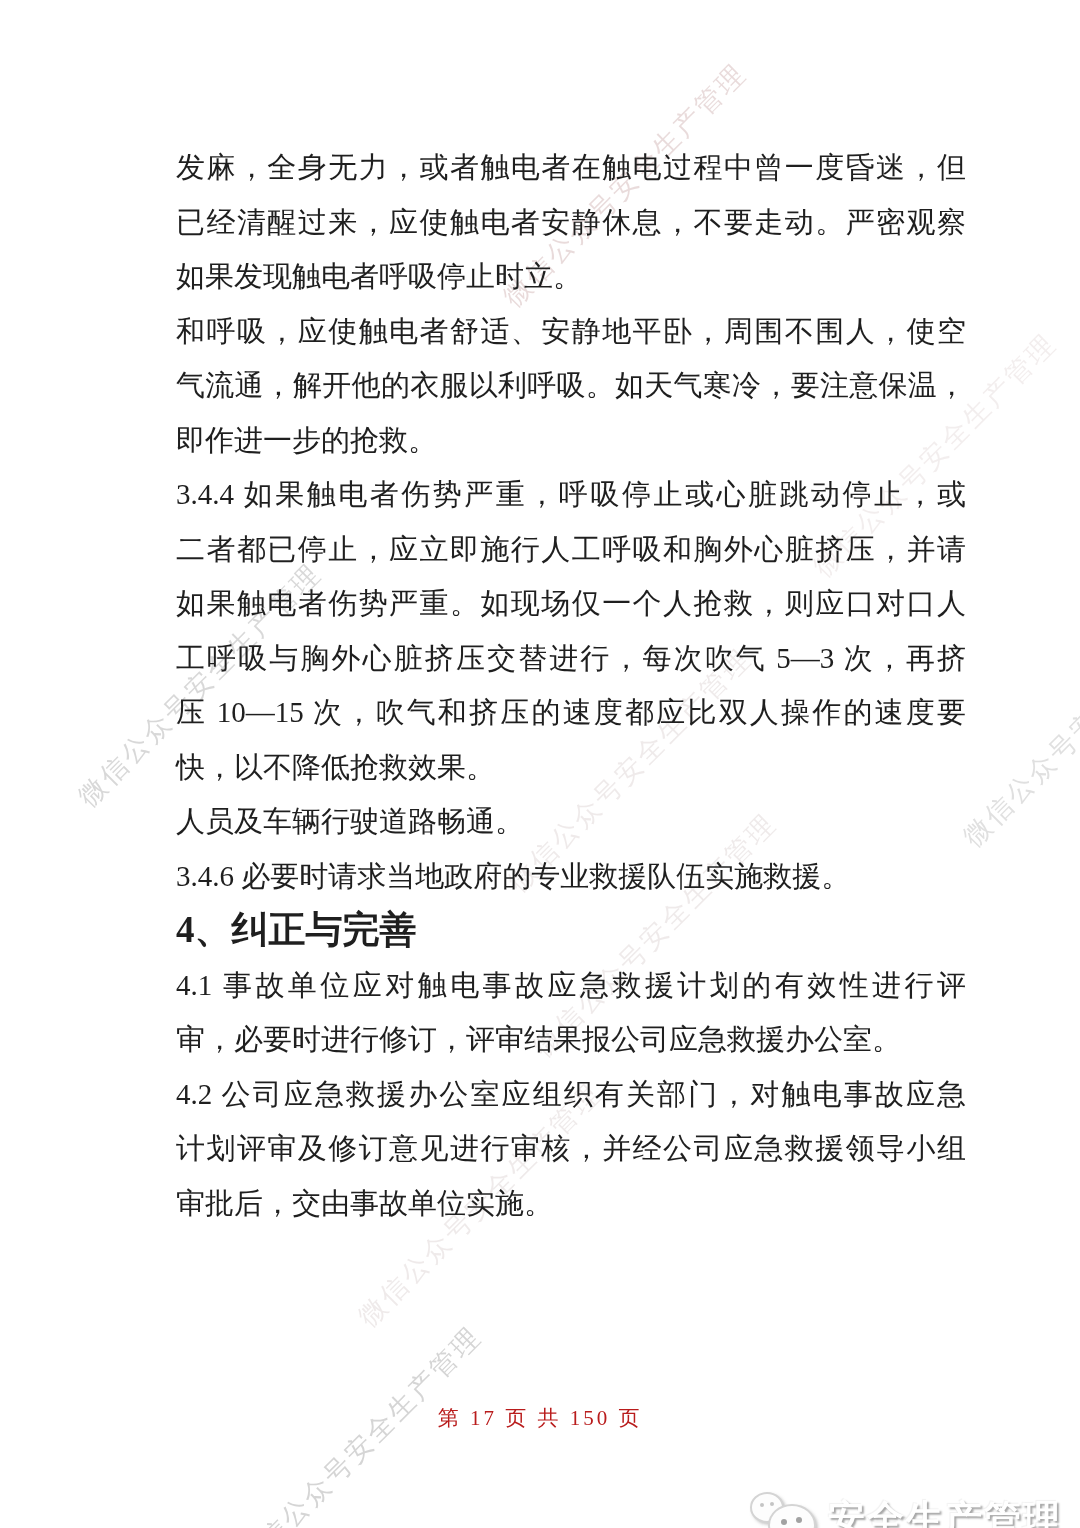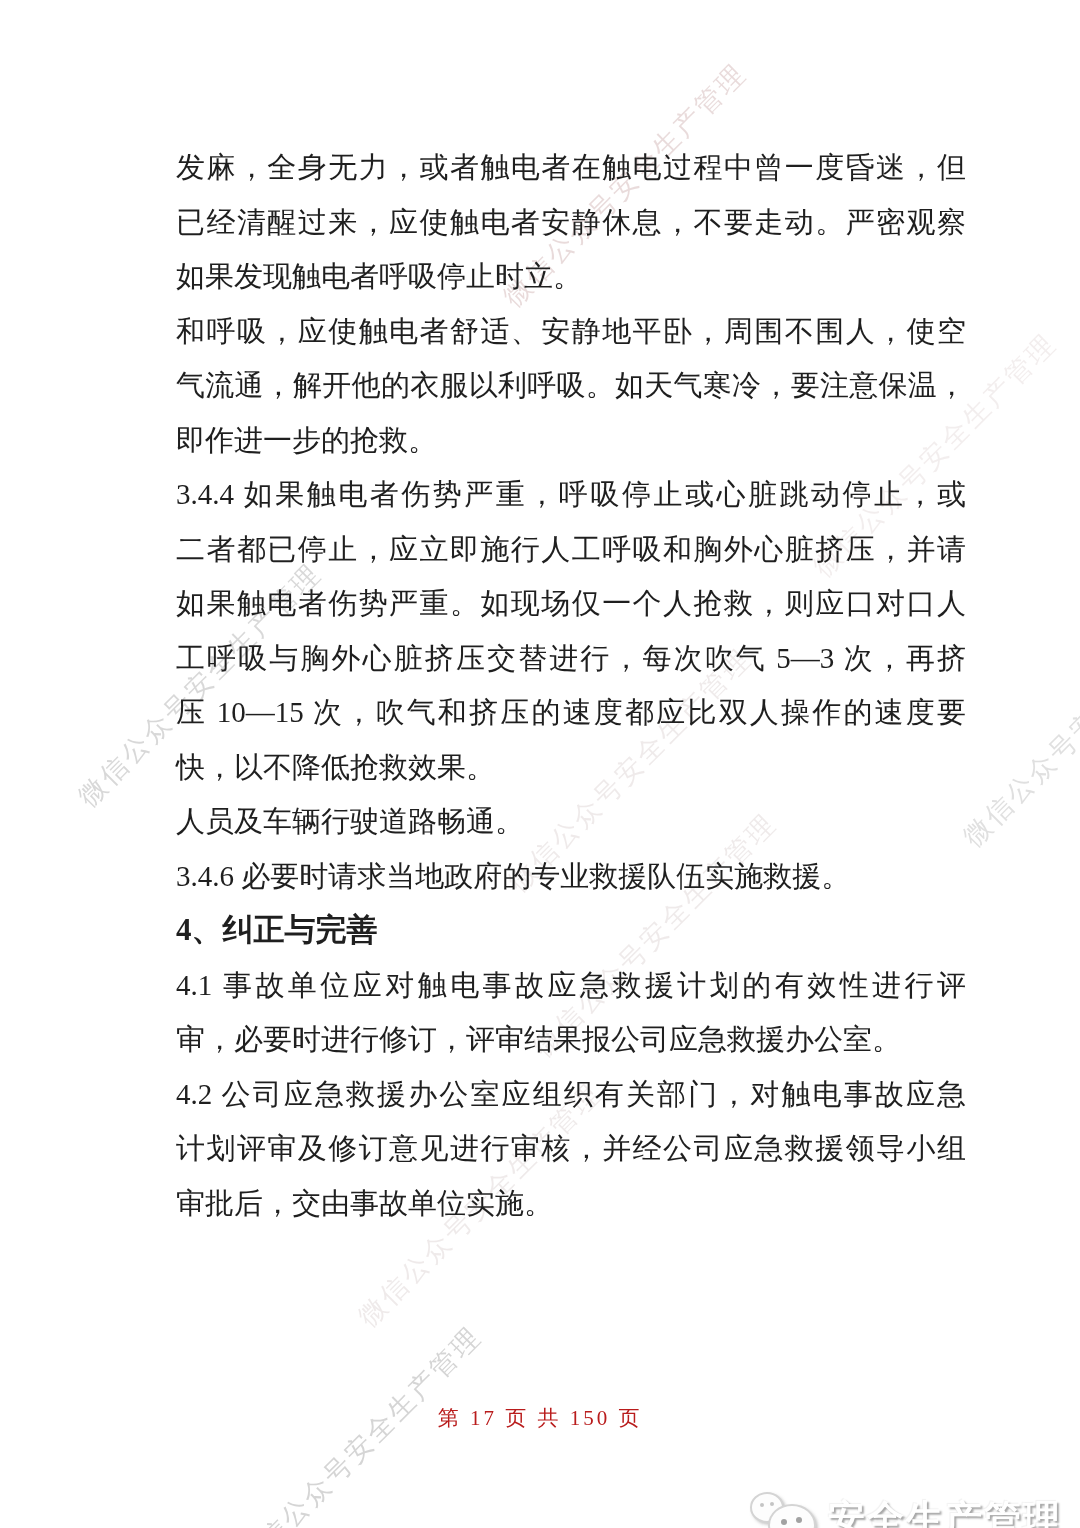--- a/index.html
+++ b/index.html
@@ -15,21 +15,21 @@
     position:absolute;left:176px;top:140px;width:790px;z-index:2;
   }
   .line{
     font-size:29px;
     line-height:54.5px;
     color:#1f1f1f;
     text-align:justify;
     text-align-last:justify;
   }
   .line-last{text-align-last:left;}
-  .heading{font-weight:bold;font-size:31px;}
+  .heading{font-weight:bold;font-size:37px;}
   
   .footer{
     position:absolute;left:0;right:0;top:1404px;
     text-align:center;
     font-size:21px;color:#b91c1c;
     letter-spacing:3px;
     z-index:2;
   }
   
   .wm{

